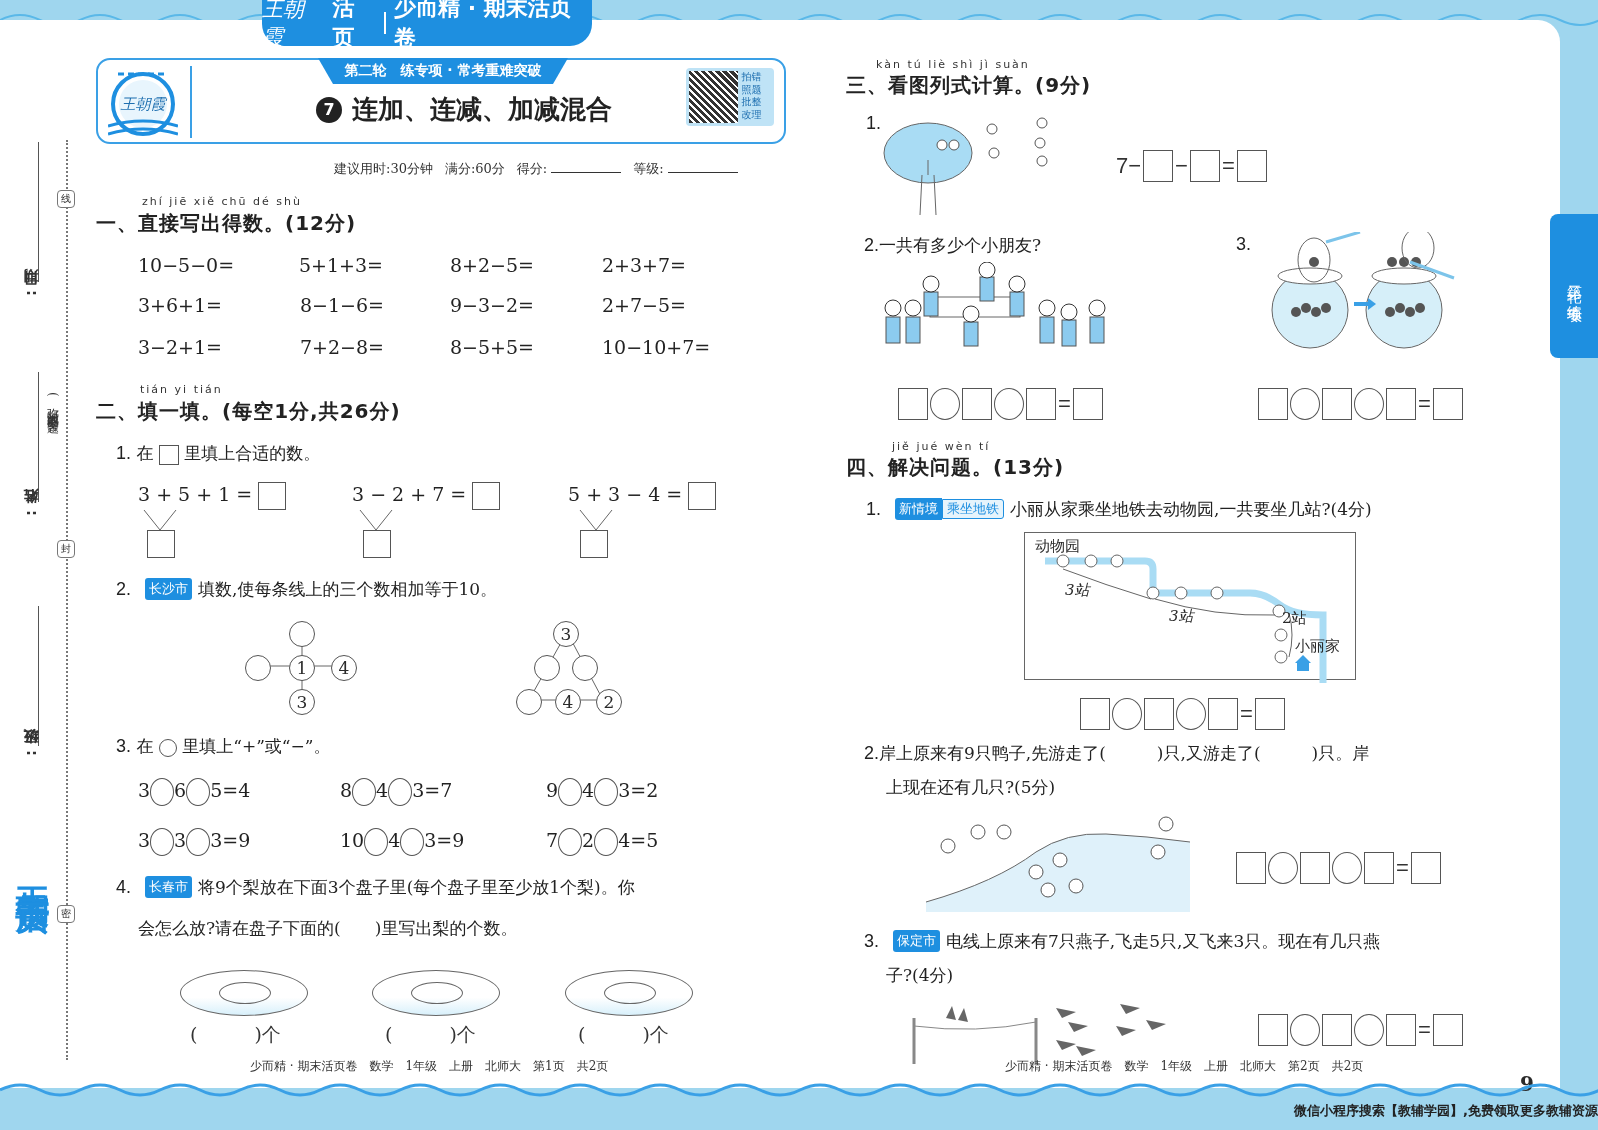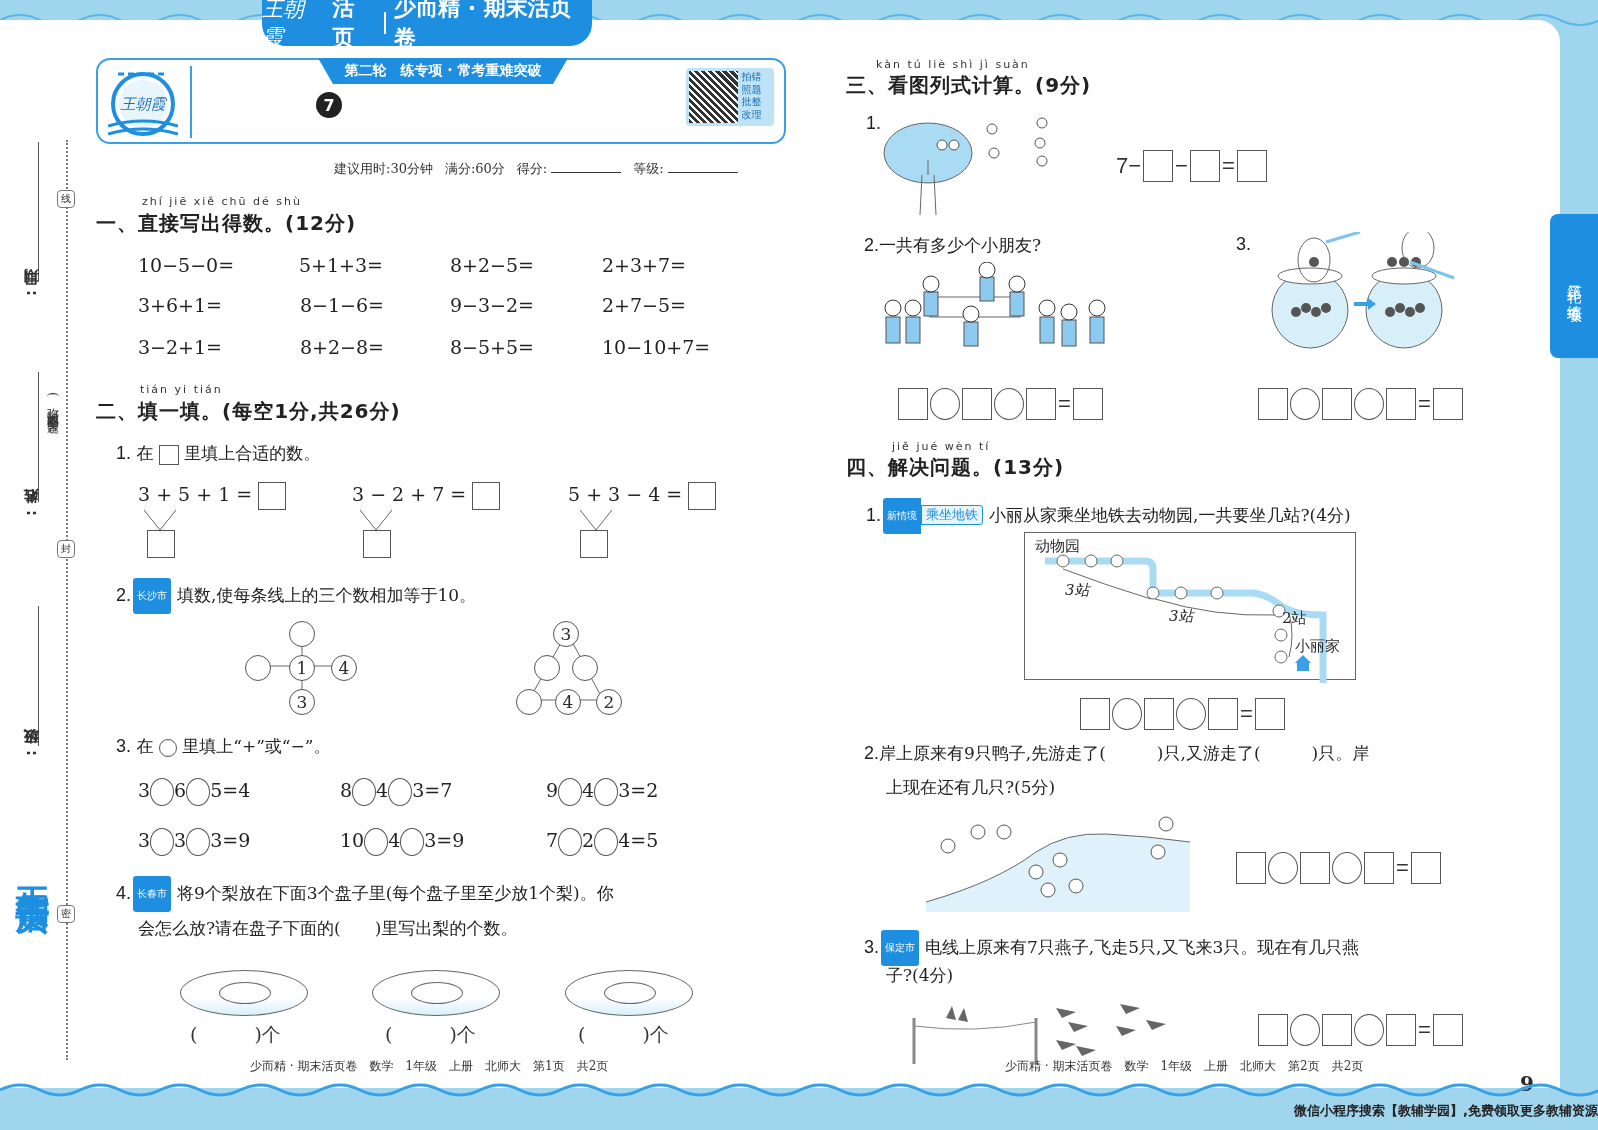--- a/index.html
+++ b/index.html
@@ -18,21 +18,21 @@
 .qr{position:absolute;left:588px;top:8px;width:88px;height:58px;background:#bfe3f6;border-radius:4px;display:flex;gap:3px;padding:3px}
 .qr-img{width:50px;height:52px;background:repeating-linear-gradient(45deg,#333 0 3px,#fff 3px 5px),#333}
 .qr-text{font-size:10px;color:#1e6fb0;line-height:12.5px;width:30px;display:flex;flex-wrap:wrap}
 .meta{position:absolute;left:334px;top:160px;font-family:"DejaVu Serif",serif;font-size:13px;color:#333;display:flex;gap:12px}
 .meta .blank{display:inline-block;border-bottom:1px solid #333;width:70px;margin-left:4px}
 .sec-title{position:absolute;font-size:20px;font-weight:bold;color:#222;letter-spacing:1px}
 .pinyin{position:absolute;font-size:11px;color:#333;letter-spacing:2px}
 .row{position:absolute;font-family:"DejaVu Serif",serif;font-size:19px;color:#222}
 .q{position:absolute;font-size:17px;color:#222;font-family:"DejaVu Serif",serif}
 .q .n{font-family:"Liberation Sans",sans-serif;font-size:18px}
-.tag{display:inline-block;background:#1e8fe0;color:#fff;font-family:"Liberation Sans",sans-serif;font-size:10px;padding:11px 4px;border-radius:3px;margin:0 6px 0 2px;vertical-align:2px}
+.tag{display:inline-block;background:#1e8fe0;color:#fff;font-family:"Liberation Sans",sans-serif;font-size:13px;padding:2px 4px;border-radius:3px;margin:0 6px 0 14px;vertical-align:2px}
 .tag2{display:inline-block;border:1px solid #1e8fe0;color:#1e8fe0;font-family:"Liberation Sans",sans-serif;font-size:13px;padding:0 4px;border-radius:0 3px 3px 0;margin-right:6px;vertical-align:2px;background:#e6f4fc}
 .box{display:inline-block;width:28px;height:28px;border:1.5px solid #555;vertical-align:middle;background:#fff}
 .circ{display:inline-block;width:24px;height:28px;border:1.5px solid #555;border-radius:50%;vertical-align:middle}
 .ncirc{position:absolute;width:26px;height:26px;border:1.5px solid #555;border-radius:50%;background:#fff;display:flex;align-items:center;justify-content:center;font-family:"DejaVu Serif",serif;font-size:17px}
 .eq-line{position:absolute;display:flex;align-items:center;gap:2px;font-family:"Liberation Sans",sans-serif;font-size:22px;color:#333}
 .eq-line .box{width:30px;height:32px}
 .eq-line .circ{width:30px;height:32px}
 .plate{position:absolute;width:128px;height:46px;border:1.5px solid #666;border-radius:50%;background:linear-gradient(#fff 60%,#d8f0fb)}
 .plate::after{content:"";position:absolute;left:38px;top:11px;width:50px;height:20px;border:1.5px solid #666;border-radius:50%}
 .paren{position:absolute;font-family:"DejaVu Serif",serif;font-size:19px;color:#333}
@@ -73,20 +73,21 @@
     <path d="M0 62 Q35 52 70 62" stroke="#1e8fe0" stroke-width="3" fill="none"></path>
     <path d="M0 70 Q35 60 70 70" stroke="#1e8fe0" stroke-width="3" fill="none"></path>
   </svg>
   <div class="logo-div"></div>
   <div class="hdr-tag">
     <span>第二轮</span>
     <span>练专项 · 常考重难突破</span>
   </div>
   <div class="hdr-title">
     <span class="num-badge">7</span>
+    <span>连加、连减、加减混合</span>
   </div>
   <div class="qr">
     <div class="qr-img"></div>
     <div class="qr-text">拍错照题批整改理</div>
   </div>
 </div>
 
 <div class="meta">
   <span>建议用时:30分钟</span>
   <span>满分:60分</span>
@@ -112,21 +113,21 @@
 <div class="row" style="left:138px;top:254px;width:600px;height:120px">
   <span style="position:absolute;left:0;top:0">10−5−0=</span>
   <span style="position:absolute;left:161px;top:0">5+1+3=</span>
   <span style="position:absolute;left:312px;top:0">8+2−5=</span>
   <span style="position:absolute;left:464px;top:0">2+3+7=</span>
   <span style="position:absolute;left:0;top:40px">3+6+1=</span>
   <span style="position:absolute;left:162px;top:40px">8−1−6=</span>
   <span style="position:absolute;left:312px;top:40px">9−3−2=</span>
   <span style="position:absolute;left:464px;top:40px">2+7−5=</span>
   <span style="position:absolute;left:0;top:82px">3−2+1=</span>
-  <span style="position:absolute;left:162px;top:82px">8+2−8=</span>
+  <span style="position:absolute;left:162px;top:82px">7+2−8=</span>
   <span style="position:absolute;left:312px;top:82px">8−5+5=</span>
   <span style="position:absolute;left:464px;top:82px">10−10+7=</span>
 </div>
 
 <div class="pinyin" style="left:140px;top:383px">tián yi tián</div>
 <div class="sec-title" style="left:96px;top:398px">二、填一填。(每空1分,共26分)</div>
 
 <div class="q" style="left:116px;top:442px">
   <span class="n">1.</span>
   <span>在</span>

